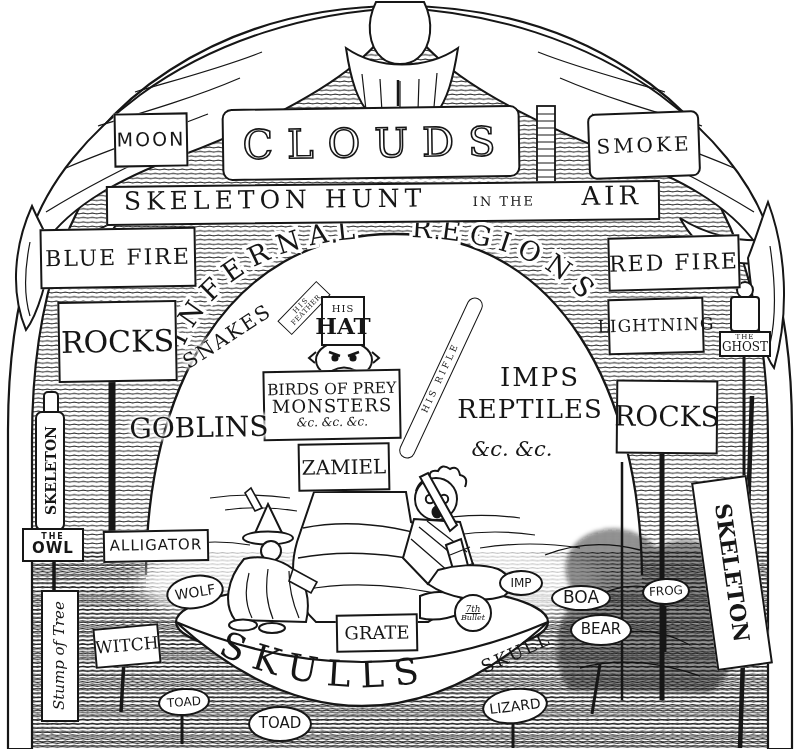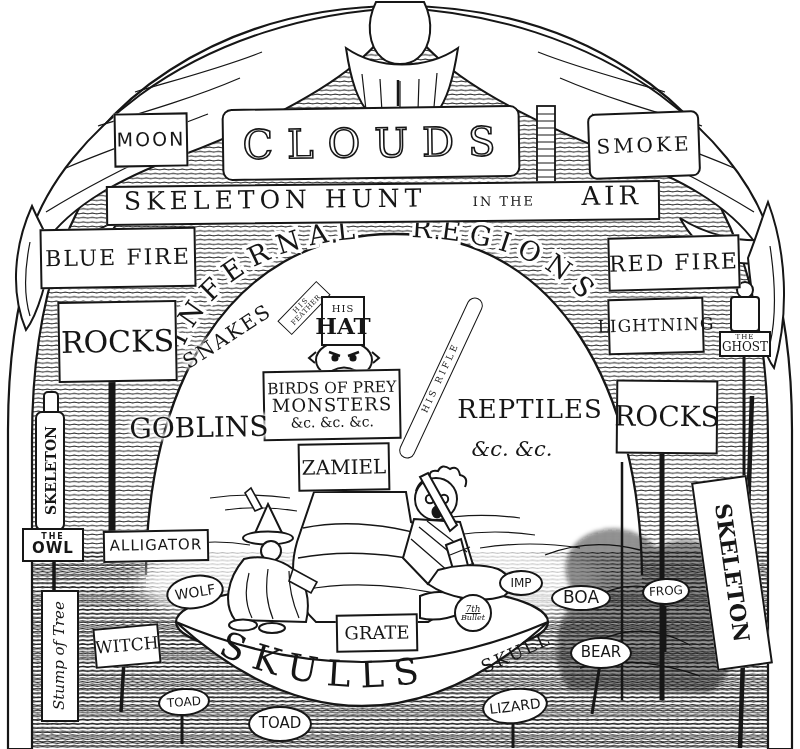--- a/index.html
+++ b/index.html
@@ -220,31 +220,34 @@
 </div>
 
 <div class="lb" style="left:321px;top:296px;width:44px;height:50px;border-width:2.5px;">
   <span style="font-size:10px;letter-spacing:1px;">HIS</span>
   <span style="font-size:23px;font-weight:bold;">HAT</span>
 </div>
 
 <div class="lb" style="left:263px;top:370px;width:138px;height:70px;transform:rotate(-1deg);">
   <span style="font-size:15.5px;">BIRDS OF PREY</span>
   <span style="font-size:18px;letter-spacing:1px;">MONSTERS</span>
-  <span style="font-size:14px;">&amp;c.  &amp;c.  &amp;c.</span>
+  <span style="font-size:12px;font-style:italic;">&amp;c.  &amp;c.  &amp;c.</span>
 </div>
 
 <div class="lb" style="left:298px;top:443px;width:92px;height:48px;font-size:20px;transform:rotate(-1deg);">
       <span>ZAMIEL</span>
     </div>
 
 <div class="lb" style="left:353px;top:370px;width:176px;height:16px;border-width:1.5px;border-radius:8px;font-size:9px;letter-spacing:3px;transform:rotate(-65deg);">
       <span>HIS RIFLE</span>
     </div>
 
+<div class="pl" style="left:500px;top:362px;width:80px;height:30px;font-size:26px;letter-spacing:2px;">
+      <span>IMPS</span>
+    </div>
 <div class="pl" style="left:472px;top:434px;width:80px;height:30px;font-size:21px;font-style:italic;">
       <span>&amp;c. &amp;c.</span>
     </div>
 <div class="pl" style="left:450px;top:394px;width:160px;height:30px;font-size:26px;letter-spacing:1px;">
       <span class="halo">REPTILES</span>
     </div>
 
 <div class="pl" style="left:140px;top:410px;width:118px;height:36px;font-size:28px;transform:rotate(-1deg);">
       <span class="halo">GOBLINS</span>
     </div>
@@ -296,21 +299,21 @@
     </div>
 
 <div class="lb el" style="left:551px;top:585px;width:60px;height:26px;font-size:17px;">
       <span>BOA</span>
     </div>
 
 <div class="lb el" style="left:642px;top:578px;width:48px;height:27px;font-size:12px;transform:rotate(-3deg);">
       <span>FROG</span>
     </div>
 
-<div class="lb el" style="left:570px;top:637px;width:62px;height:32px;font-size:15px;">
+<div class="lb el" style="left:570px;top:614px;width:62px;height:32px;font-size:15px;">
       <span>BEAR</span>
     </div>
 
 <div class="lb el" style="left:482px;top:688px;width:66px;height:36px;font-size:14px;transform:rotate(-7deg);">
       <span>LIZARD</span>
     </div>
 
 <div class="lb vert" style="left:704px;top:478px;width:56px;height:190px;font-size:22px;font-weight:bold;border-width:2.5px;transform:rotate(-8deg);">
       <span>SKELETON</span>
     </div>

